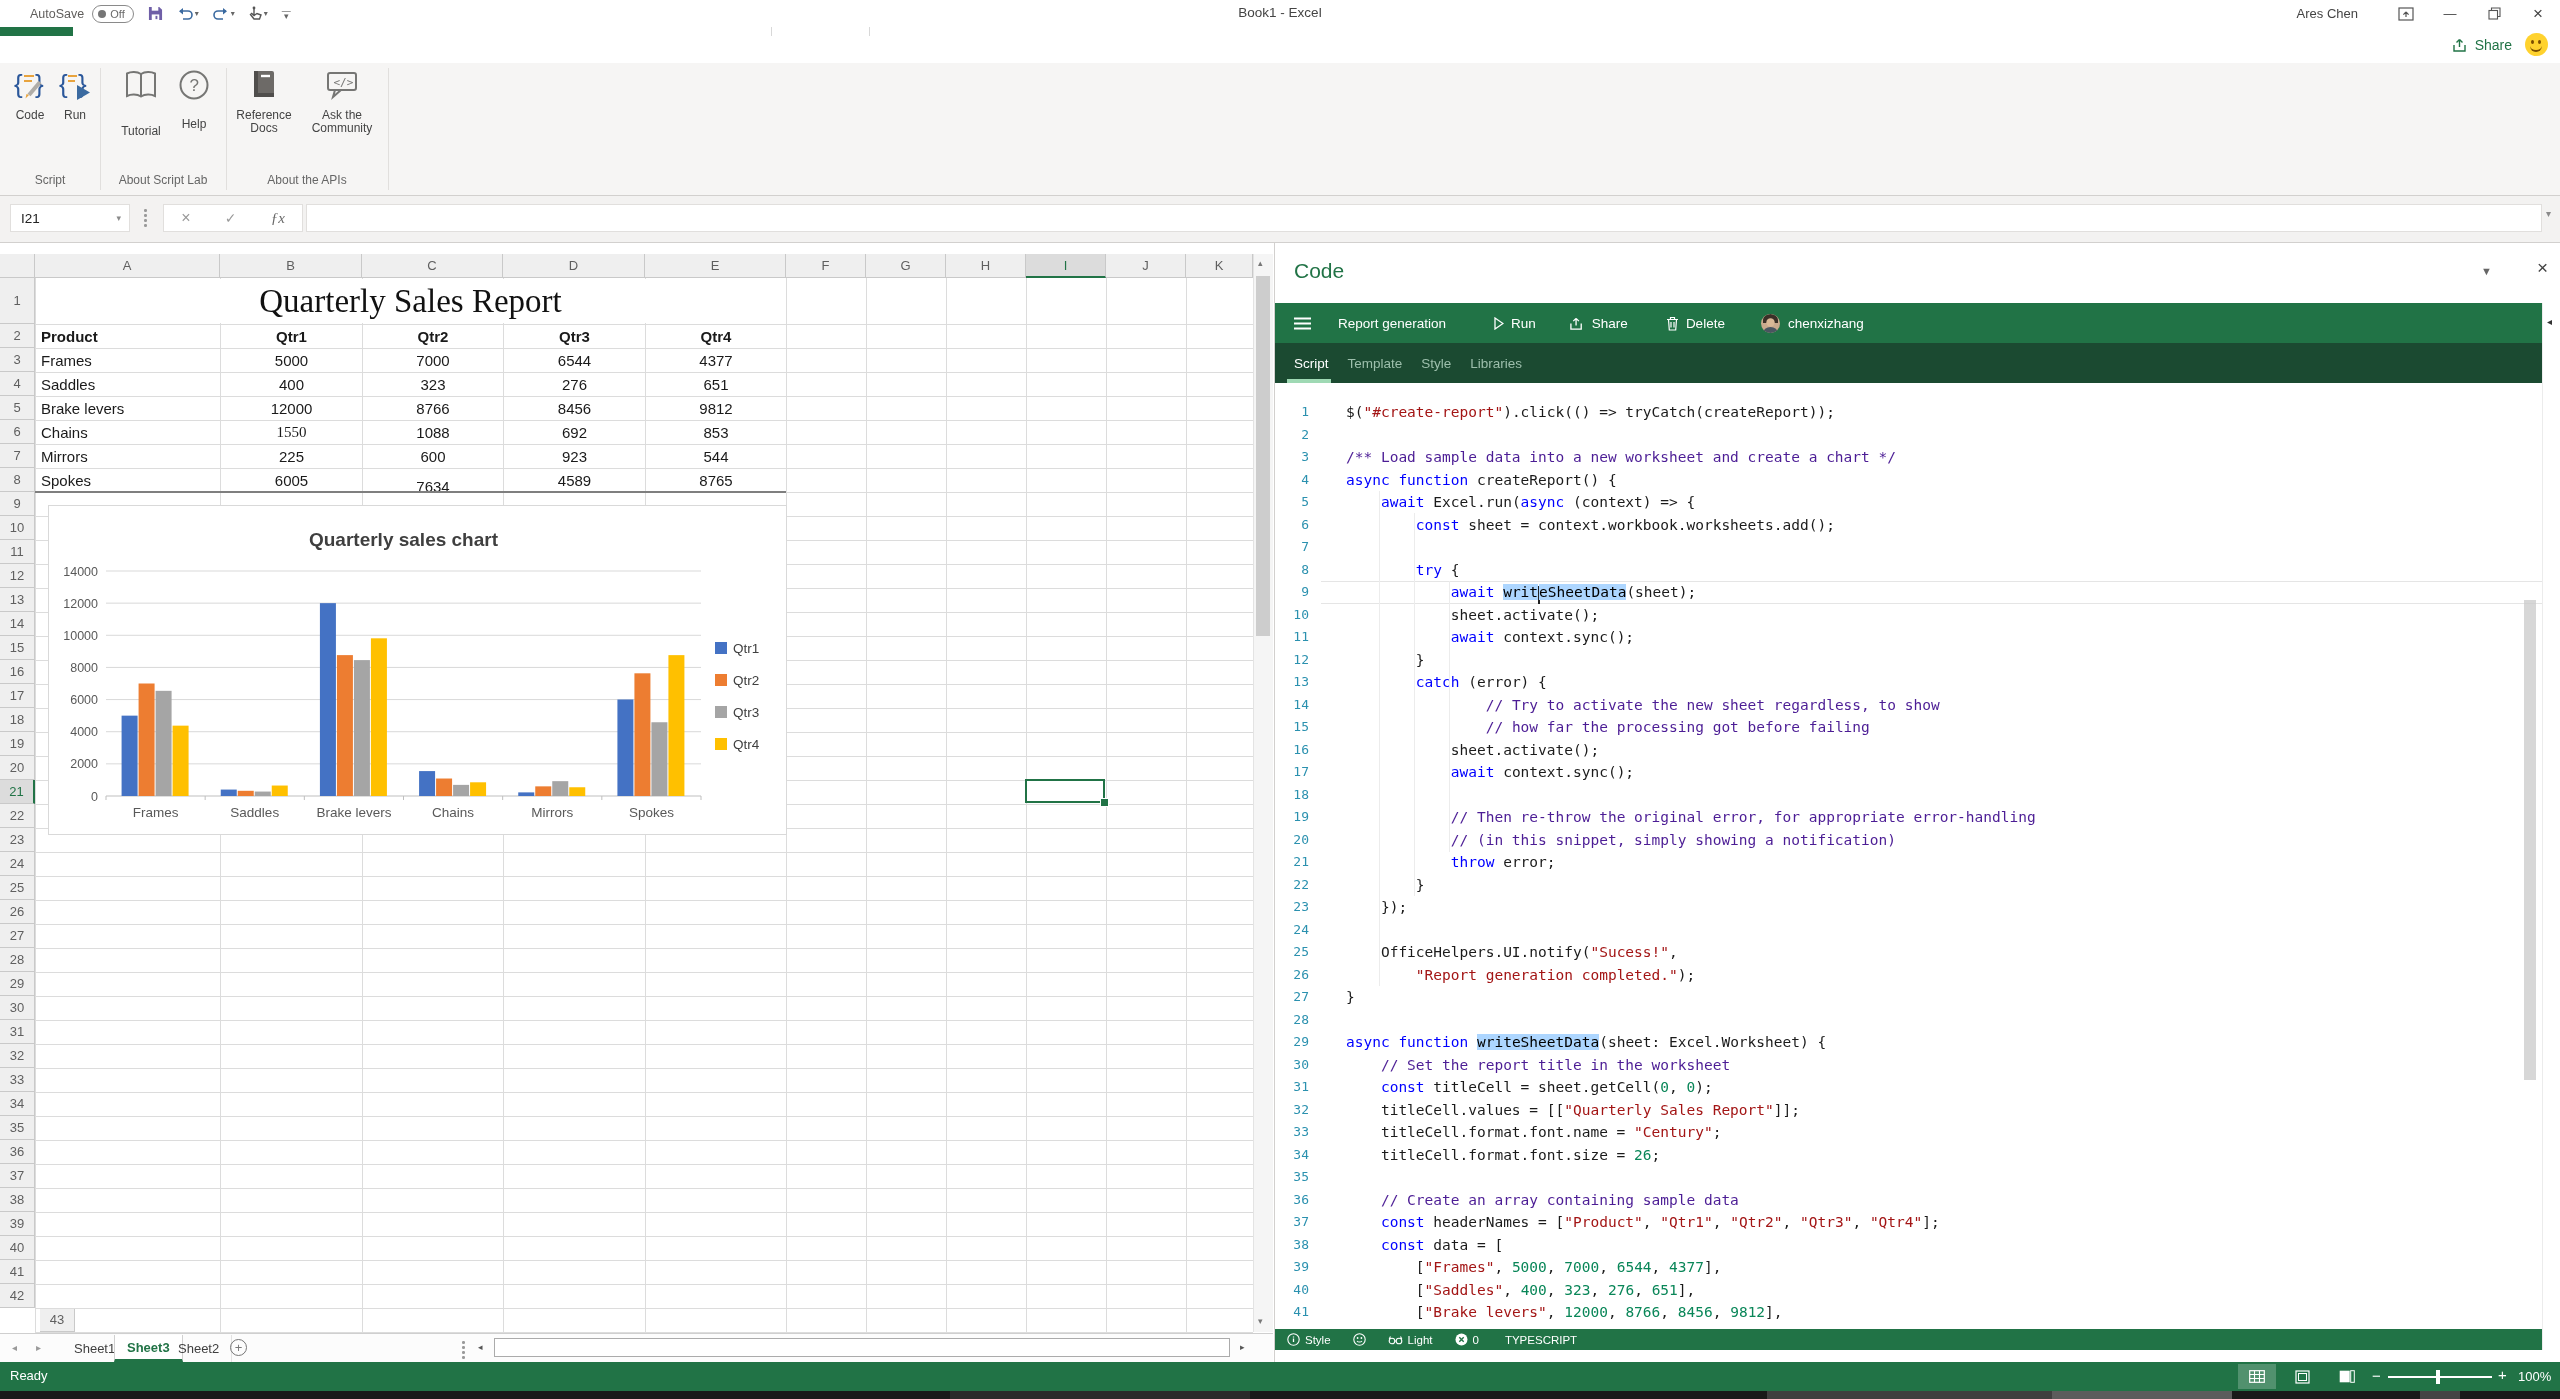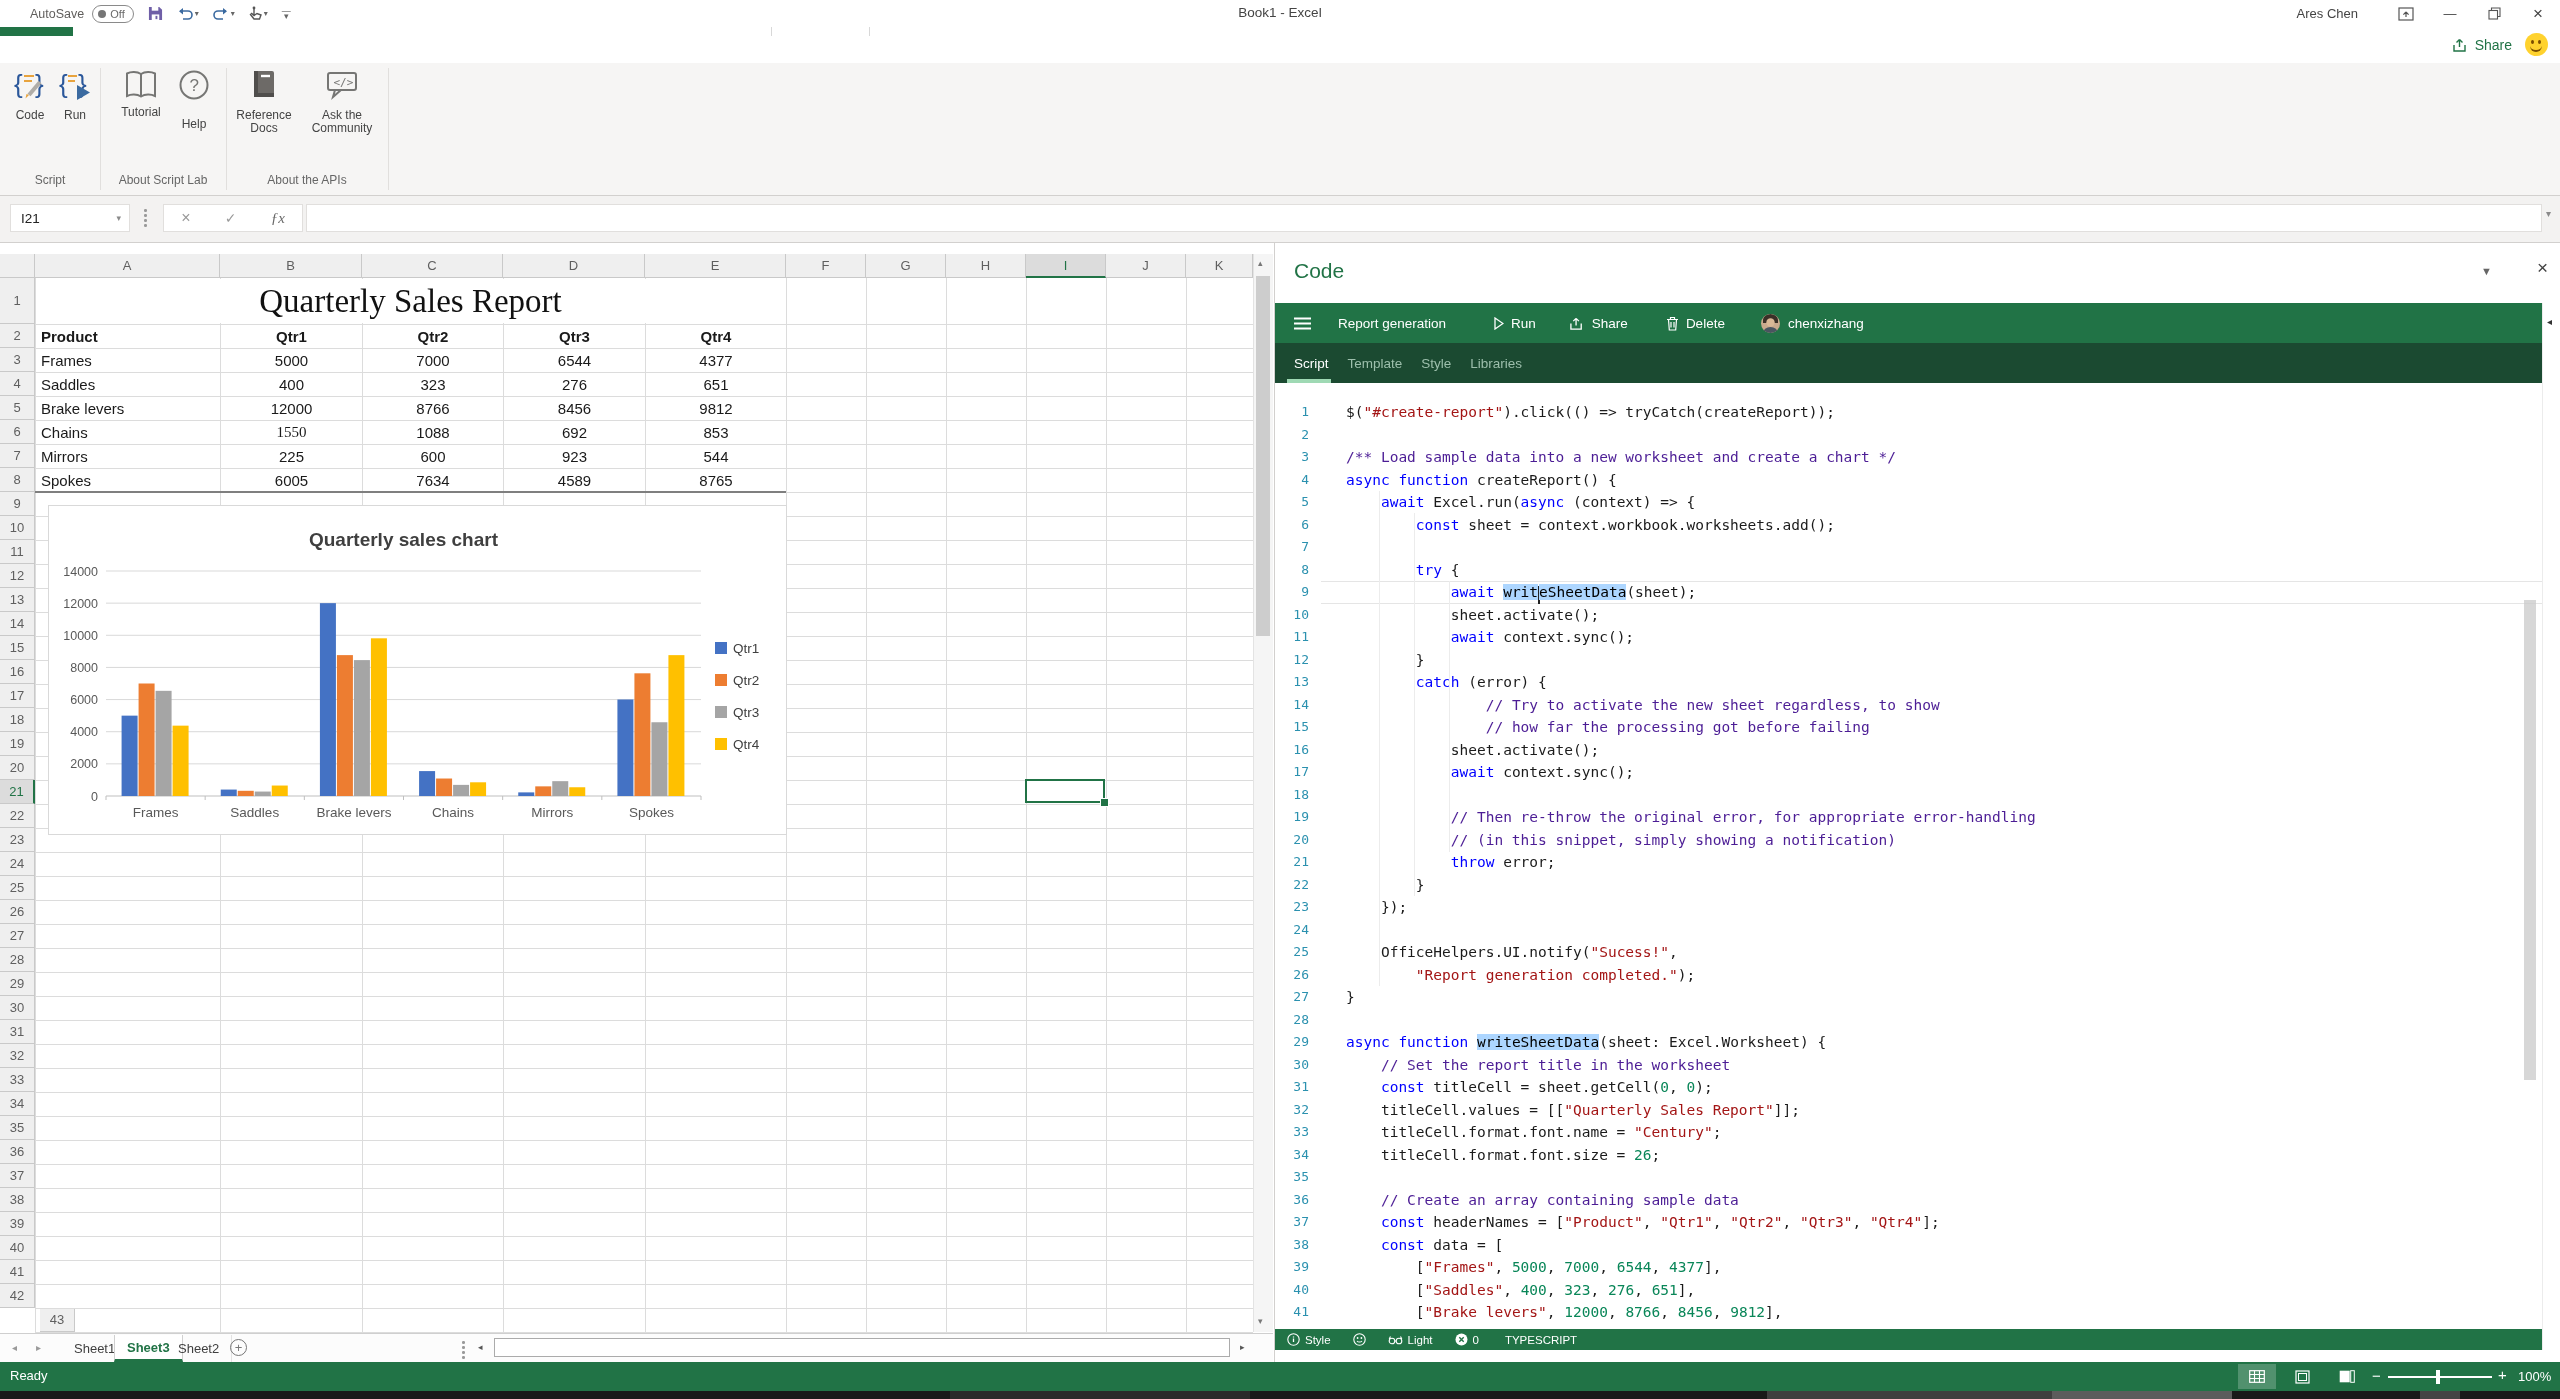--- a/index.html
+++ b/index.html
@@ -204,21 +204,21 @@
       </div>
       <div class="gsep" style="left: 100px;"></div>
       <div class="glabel" style="left: -20px; width: 140px;">Script</div>
       <div class="rbtn" style="left: 112px; width: 58px;">
         <div class="ric">
           <svg width="34" height="34" viewBox="0 0 34 34">
             <path d="M17 6 C13 3.5 7 3.5 3 5.5 V28 C7 26 13 26 17 28.5 C21 26 27 26 31 28 V5.5 C27 3.5 21 3.5 17 6 Z" fill="none" stroke="#767674" stroke-width="2"></path>
             <path d="M17 6 V28.5" stroke="#767674" stroke-width="2"></path>
           </svg>
         </div>
-        <div style="margin-top: 0;">Tutorial</div>
+        <div style="margin-top: 19px;">Tutorial</div>
       </div>
       <div class="rbtn" style="left: 172px; width: 44px;">
         <div class="ric">
           <svg width="34" height="34" viewBox="0 0 34 34">
             <circle cx="17" cy="17" r="13.5" fill="none" stroke="#767674" stroke-width="2"></circle>
             <text x="12.5" y="23" font-size="17" fill="#767674">?</text>
           </svg>
         </div>
         <div style="margin-top: 12px;">Help</div>
       </div>
@@ -407,21 +407,21 @@
       <div class="cell cc" style="left: 363px; top: 420px; width: 140px; height: 24px;">1088</div>
       <div class="cell cc" style="left: 504px; top: 420px; width: 141px; height: 24px;">692</div>
       <div class="cell cc" style="left: 646px; top: 420px; width: 140px; height: 24px;">853</div>
       <div class="cell" style="left: 41px; top: 444px; width: 175px; height: 24px;">Mirrors</div>
       <div class="cell cc" style="left: 221px; top: 444px; width: 141px; height: 24px;">225</div>
       <div class="cell cc" style="left: 363px; top: 444px; width: 140px; height: 24px;">600</div>
       <div class="cell cc" style="left: 504px; top: 444px; width: 141px; height: 24px;">923</div>
       <div class="cell cc" style="left: 646px; top: 444px; width: 140px; height: 24px;">544</div>
       <div class="cell" style="left: 41px; top: 468px; width: 175px; height: 24px;">Spokes</div>
       <div class="cell cc" style="left: 221px; top: 468px; width: 141px; height: 24px;">6005</div>
-      <div class="cell cc" style="left: 363px; top: 468px; width: 140px; height: 24px; text-align: center;">7634</div>
+      <div class="cell cc" style="left: 363px; top: 468px; width: 140px; height: 36px; text-align: center;">7634</div>
       <div class="cell cc" style="left: 504px; top: 468px; width: 141px; height: 24px;">4589</div>
       <div class="cell cc" style="left: 646px; top: 468px; width: 140px; height: 24px;">8765</div>
       <div style="position: absolute; left: 35px; top: 491px; width: 751px; height: 1.5px; background: rgb(127, 127, 127);"></div>
       <div style="position: absolute; left: 48px; top: 505px; width: 739px; height: 330px; background: rgb(255, 255, 255); border: 1px solid rgb(217, 217, 217); box-sizing: border-box;">
         <svg width="737" height="328">
           <line x1="57" y1="290" x2="652" y2="290" stroke="#BFBFBF" stroke-width="1"></line>
           <text x="49" y="294.5" text-anchor="end" font-size="12.5" fill="#595959" font-family="&quot;Liberation Sans&quot;,sans-serif">0</text>
           <line x1="57" y1="257.8571428571429" x2="652" y2="257.8571428571429" stroke="#D9D9D9" stroke-width="1"></line>
           <text x="49" y="262.3571428571429" text-anchor="end" font-size="12.5" fill="#595959" font-family="&quot;Liberation Sans&quot;,sans-serif">2000</text>
           <line x1="57" y1="225.71428571428572" x2="652" y2="225.71428571428572" stroke="#D9D9D9" stroke-width="1"></line>

